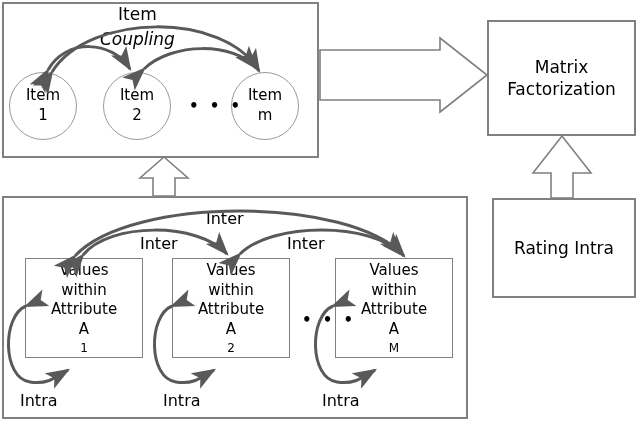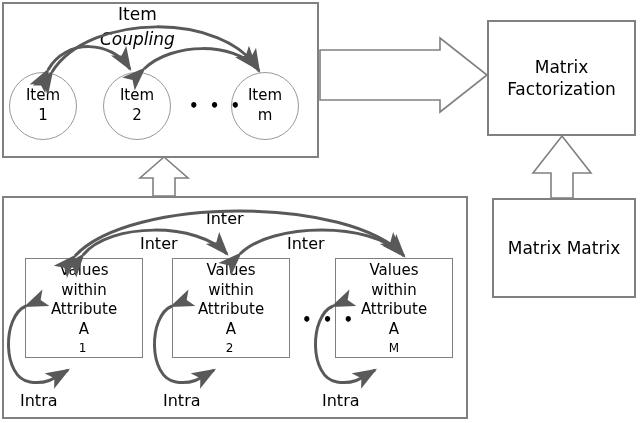--- a/index.html
+++ b/index.html
@@ -50,21 +50,21 @@
     position: absolute;
     box-sizing: border-box;
     display: flex;
     flex-direction: column;
     align-items: center;
     justify-content: center;
     color: #000;
     line-height: 1.3;
     pointer-events: none;
   }
-  .boxtext span { display: block; }
+  .boxtext span { display: block; text-align: center; }
   .sub {
     font-size: 12px;
     vertical-align: baseline;
     position: relative;
     top: 2px;
   }
   svg.overlay {
     position: absolute;
     left: 0;
     top: 0;
@@ -155,21 +155,21 @@
   <div class="label" style="left:20px; top:391px; font-size:16px;">Intra</div>
   <div class="label" style="left:163px; top:391px; font-size:16px;">Intra</div>
   <div class="label" style="left:322px; top:391px; font-size:16px;">Intra</div>
 
   <div class="boxtext" style="left:487px; top:20px; width:149px; height:116px; font-size:17px;">
     <span>Matrix</span>
     <span>Factorization</span>
   </div>
 
   <div class="boxtext" style="left:492px; top:198px; width:144px; height:100px; font-size:17px;">
-    <span>Matrix Matrix</span>
+    <span>Rating Intra</span>
   </div>
 
   <svg class="overlay" viewBox="0 0 640 423">
     <defs>
       <marker id="ah" markerWidth="9" markerHeight="9" refX="7.2" refY="3.2" orient="auto" markerUnits="strokeWidth">
         <path d="M0,0.2 L8,3.2 L0,6.2 L1.9,3.2 Z" fill="#595959"></path>
       </marker>
     </defs>
 
     <g>

